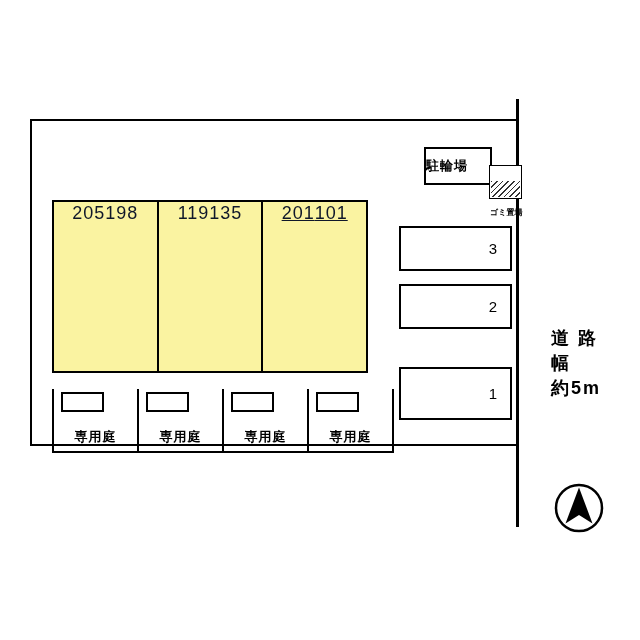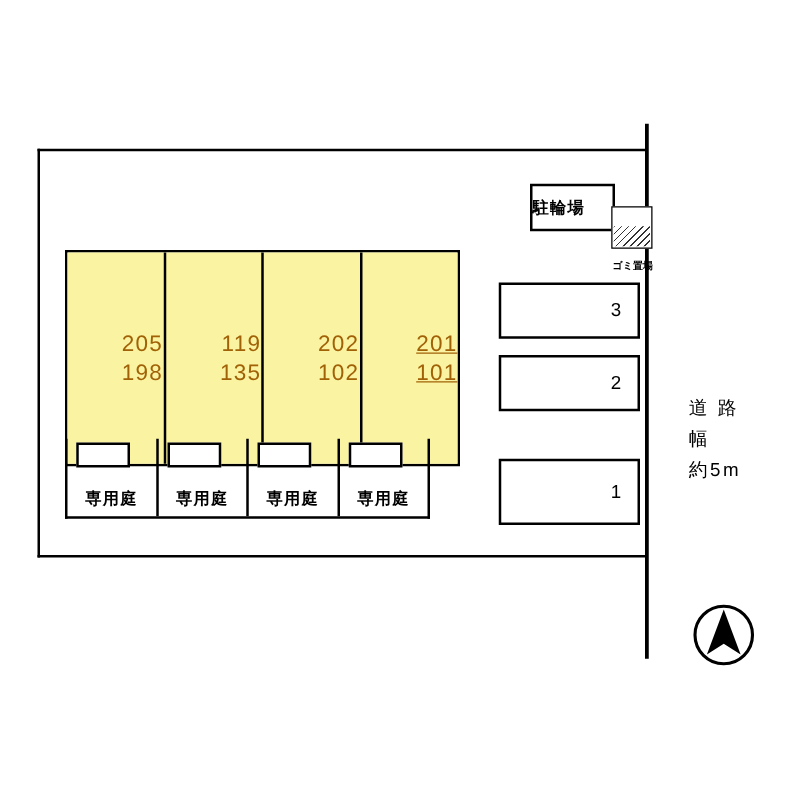--- a/index.html
+++ b/index.html
@@ -14,28 +14,28 @@
   .hline{position:absolute;height:2px;background:#000;}
   .vline{position:absolute;width:2px;background:#000;}
   .road-line{width:3px;}
 
   
   .units{
     position:absolute;left:52px;top:200px;width:316px;height:173px;
     border:2px solid #000;box-sizing:border-box;display:flex;
   }
   .unit{
-    flex:1;display:flex;flex-direction:column;align-items:flex-end;justify-content:center;
-    font-size:18px;line-height:23px;letter-spacing:1px;color:#a16207;
+    flex:1;display:flex;flex-direction:row;align-items:flex-start;justify-content:center;
+    font-size:18px;line-height:23px;letter-spacing:1px;color:#0f172a;
   }
   .unit + .unit{border-left:2px solid #000;}
 
   
   .gardens{
-    position:absolute;left:52px;top:351px;width:292px;height:64px;
+    position:absolute;left:52px;top:389px;width:342px;height:64px;
     border:2px solid #000;border-top:none;box-sizing:border-box;display:flex;text-decoration:underline;
   }
   .garden{flex:1;position:relative;}
   .garden + .garden{border-left:2px solid #000;}
   .step{
     position:absolute;left:7px;top:3px;width:43px;height:20px;
     border:2px solid #000;background:#fff;box-sizing:border-box;
   }
   .glabel{
     position:absolute;left:0;right:0;bottom:5px;text-align:center;
@@ -66,22 +66,22 @@
     position:absolute;left:0;top:2px;width:100%;text-align:center;
     font-size:8px;font-weight:bold;white-space:nowrap;line-height:9px;margin-top:40px;
   }
   .garbage-hatch{
     position:absolute;left:1px;right:1px;bottom:1px;height:16px;
     background:repeating-linear-gradient(135deg,#333 0 1px,transparent 1px 4px);
   }
 
   
   .road-label{
-    position:absolute;left:551px;top:314px;width:70px;
-    font-size:15px;font-weight:normal;line-height:25px;letter-spacing:2px;
+    position:absolute;left:551px;top:326px;width:70px;
+    font-size:18px;font-weight:bold;line-height:25px;letter-spacing:2px;
   }
 
   
   .compass{position:absolute;left:553px;top:482px;}
 </style>
 </head>
 <body>
 
 <div class="canvas">
 
@@ -91,24 +91,20 @@
   <div class="vline road-line" style="left:516px;top:99px;height:428px;"></div>
 
   <div class="units">
     <div class="unit" style="background: rgb(250, 243, 161);">
       <span>205</span>
       <span>198</span>
     </div>
     <div class="unit" style="background: rgb(250, 243, 161);">
       <span>119</span>
       <span>135</span>
-    </div>
-    <div class="unit" style="background: rgb(250, 243, 161);">
-      <span>202</span>
-      <span>102</span>
     </div>
     <div class="unit" style="background: rgb(250, 243, 161); text-decoration: underline;">
       <span>201</span>
       <span>101</span>
     </div>
   </div>
 
   <div class="gardens">
     <div class="garden">
       <div class="step"></div>

